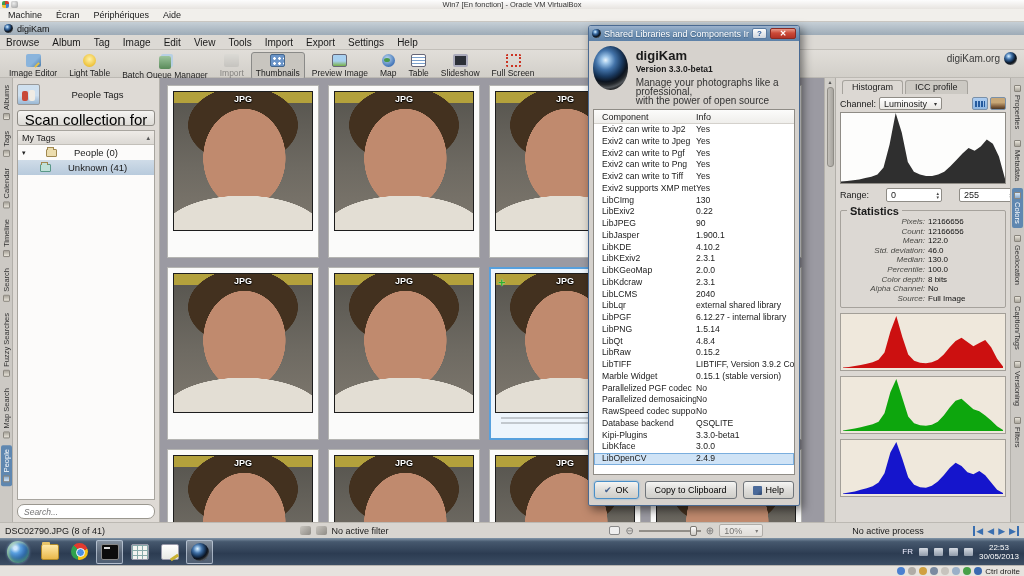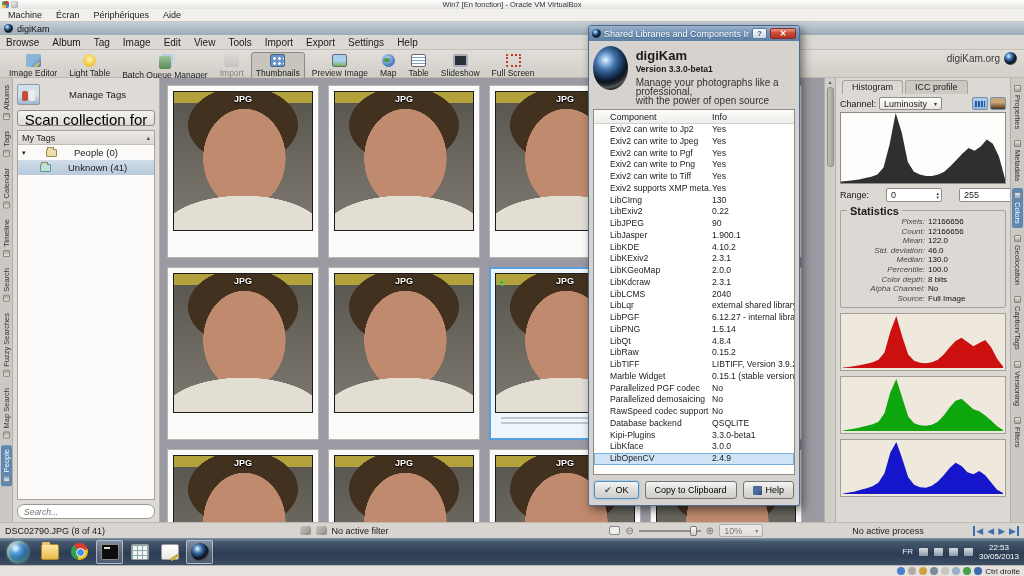--- a/index.html
+++ b/index.html
@@ -176,21 +176,21 @@
     display:flex; align-items:center; justify-content:center; cursor:pointer; }
   .dlg-body { flex:1; display:flex; flex-direction:column; padding:4px; overflow:hidden; }
   .dlg-header { display:flex; gap:8px; margin:1px 0 4px; }
   .dlg-header-text { padding-top:2px; }
   .dlg-app-name { font-size:13px; font-weight:bold; }
   .dlg-version { font-size:8.5px; font-weight:bold; margin-top:1px; }
   .dlg-tagline { font-size:10px; color:#333; line-height:9px; margin-top:4px; }
   .dlg-table { flex:1; background:#fff; border:1px solid #8f8c86; display:flex; flex-direction:column; overflow:hidden; }
   .dlg-thead { display:flex; height:14px; align-items:center; border-bottom:1px solid #d4d1cc;
     background:linear-gradient(#fcfcfb,#efeeeb); font-size:9px; }
-  .col-c { width:118px; padding-left:16px; overflow:hidden; white-space:nowrap; }
+  .col-c { width:102px; padding-left:8px; overflow:hidden; white-space:nowrap; }
   .col-i { flex:1; overflow:hidden; white-space:nowrap; }
   .dlg-rows { flex:1; overflow:hidden; }
   .dlg-row { display:flex; height:11.75px; line-height:11.9px; font-size:8.6px; }
   .dlg-row.sel { background:#cfe3f6; outline:1px solid #7aaede; outline-offset:-1px; }
   .dlg-buttons { display:flex; justify-content:center; gap:6px; padding:6px 0 2px; }
   .dlg-btn { height:18px; padding:0 9px; font-size:9px; border:1px solid #70757a; border-radius:3px;
     background:linear-gradient(#f5f5f3,#e0dfdc 45%,#cfcec9); display:flex; align-items:center; gap:4px; cursor:pointer; }
   .dlg-btn.default { border-color:#4a8fc8; box-shadow:0 0 2px #6aa8dd; }
   .dlg-btn .check { color:#44608c; font-size:9px; }
   .help-book { width:9px; height:9px; background:linear-gradient(135deg,#4a6a9a 60%,#2c4468); border-radius:1px; }
@@ -355,21 +355,21 @@
 
       <div class="vtab selected">
         <span class="vtab-icon"></span>
         <span>People</span>
       </div>
     </div>
 
   <div class="left-panel">
     <div class="people-header">
       <span class="people-thumb"></span>
-      <span class="people-title">Manage Tags</span>
+      <span class="people-title">People Tags</span>
     </div>
     <button class="scan-btn">Scan collection for faces</button>
     <div class="tree">
       <div class="tree-header">
         <span>My Tags</span>
         <span class="sort">▴</span>
       </div>
       <div class="tree-item">
         <span class="expander">▾</span>
         <span class="folder"></span>

